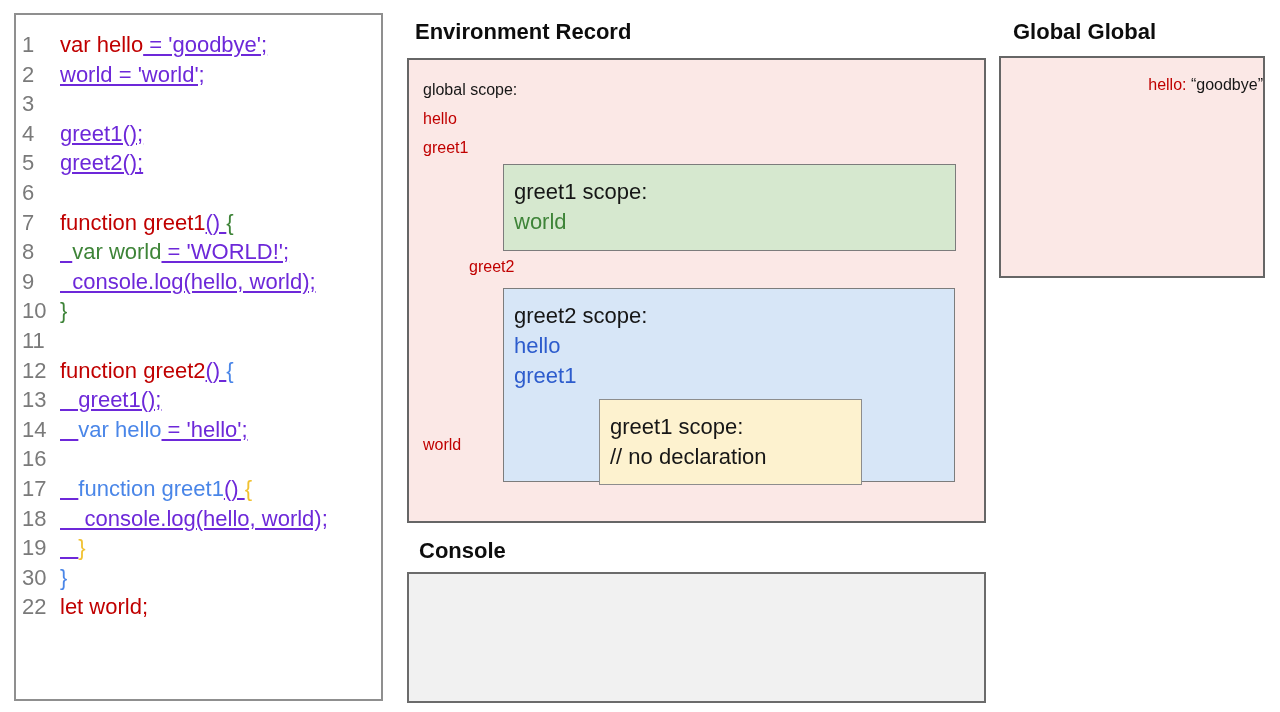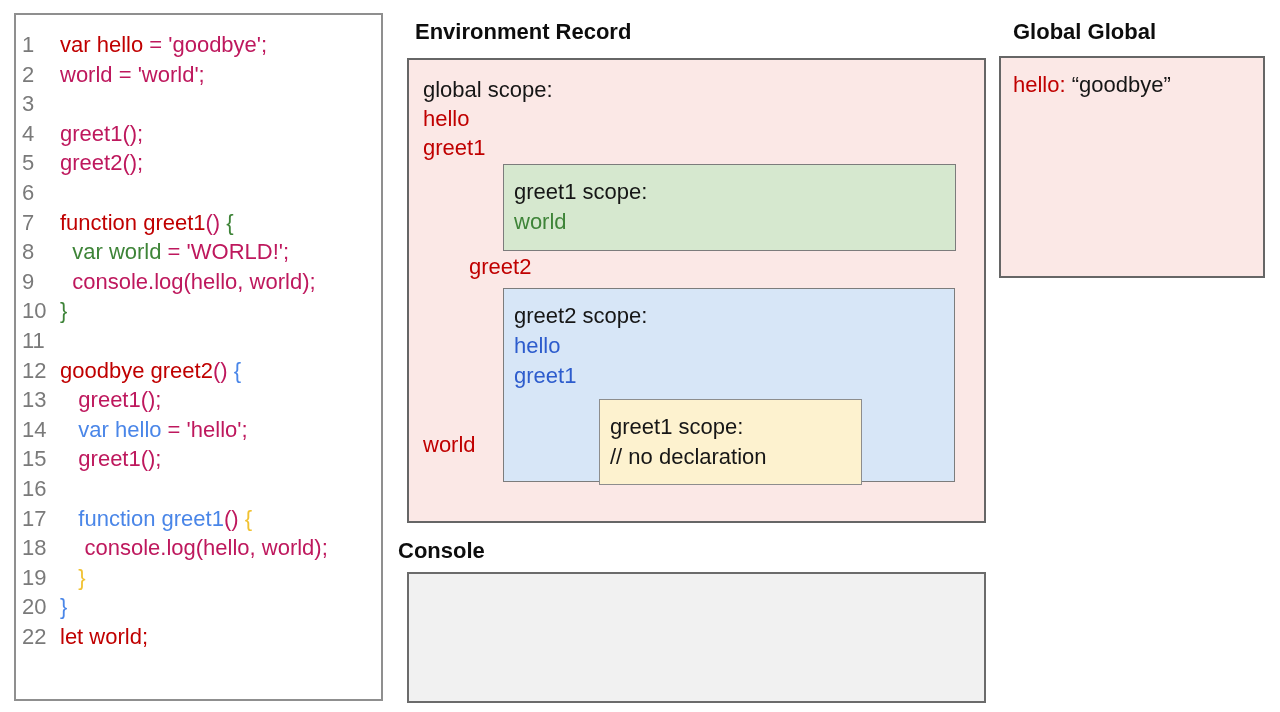--- a/index.html
+++ b/index.html
@@ -9,38 +9,38 @@
   }
 
   
   .code-panel {
     position:absolute; left:14px; top:13px; width:369px; height:688px;
     background:#ffffff; border:2px solid #8f8f8f; box-sizing:border-box;
     padding:15px 0 0 6px; overflow:hidden;
   }
   .code-line { white-space:pre; font-size:22px; line-height:29.6px; color:#161616; }
   .line-no { display:inline-block; width:38px; color:#7a7a7a; }
-  .tok-k { color:#be185d; }
+  .tok-k { color:#6d28d9;text-decoration:underline; }
   .tok-red { color:#c00000; }
   .tok-green { color:#3e8438; }
   .tok-blue { color:#4a86e8; }
   .tok-yellow { color:#f1c232; }
 
   
   .sec-title { position:absolute; font-size:22px; font-weight:bold; color:#0d0d0d; line-height:24px; }
   .er-title { left:415px; top:20px; }
   .gc-title { left:1013px; top:20px; }
-  .console-title { left:398px; top:539px; }
+  .console-title { left:419px; top:539px; }
 
   
   .er-box {
     position:absolute; left:407px; top:58px; width:579px; height:465px;
     background:#fbe8e6; border:2px solid #666666; box-sizing:border-box;
   }
-  .er-label { position:absolute; font-size:22px; line-height:26px; white-space:pre; }
+  .er-label { position:absolute; font-size:16px; line-height:26px; white-space:pre; }
   .lbl-k { color:#161616; }
   .lbl-red { color:#c00000; }
   .lbl-blue { color:#2d5ccd; }
   .lbl-green { color:#3e8438; }
 
   .scope-box { position:absolute; box-sizing:border-box; font-size:22px; line-height:30px;margin-top:36px; }
   .greet1-scope {
     left:94px; top:68px; width:453px; height:87px;
     background:#d6e8cf; border:1.5px solid #7c7c7c; padding:12px 0 0 10px;
   }
@@ -51,21 +51,21 @@
   .inner-greet1-scope {
     left:95px; top:74px; width:263px; height:86px;
     background:#fdf2cf; border:1.5px solid #8d8d8d; padding:12px 0 0 10px;
   }
   .scope-line { display:block; }
 
   
   .gc-box {
     position:absolute; left:999px; top:56px; width:266px; height:222px;
     background:#fbe8e6; border:2px solid #666666; box-sizing:border-box;
-    padding:14px 0 0 12px; font-size:22px; line-height:26px;
+    padding:14px 0 0 12px; font-size:16px; line-height:26px;text-align:right;
   }
 
   
   .console-box {
     position:absolute; left:407px; top:572px; width:579px; height:131px;
     background:#f1f1f1; border:2px solid #6b6b6b; box-sizing:border-box;
   }
 </style>
 </head>
 <body>
@@ -76,29 +76,28 @@
       <div class="code-line"><span class="line-no">2</span><span><span class="tok-k">world = 'world';</span></span></div>
       <div class="code-line"><span class="line-no">3</span><span></span></div>
       <div class="code-line"><span class="line-no">4</span><span><span class="tok-k">greet1();</span></span></div>
       <div class="code-line"><span class="line-no">5</span><span><span class="tok-k">greet2();</span></span></div>
       <div class="code-line"><span class="line-no">6</span><span></span></div>
       <div class="code-line"><span class="line-no">7</span><span><span class="tok-red">function greet1</span><span class="tok-k">() </span><span class="tok-green">{</span></span></div>
       <div class="code-line"><span class="line-no">8</span><span><span class="tok-k">  </span><span class="tok-green">var world</span><span class="tok-k"> = 'WORLD!';</span></span></div>
       <div class="code-line"><span class="line-no">9</span><span><span class="tok-k">  console.log(hello, world);</span></span></div>
       <div class="code-line"><span class="line-no">10</span><span><span class="tok-green">}</span></span></div>
       <div class="code-line"><span class="line-no">11</span><span></span></div>
-      <div class="code-line"><span class="line-no">12</span><span><span class="tok-red">goodbye greet2</span><span class="tok-k">() </span><span class="tok-blue">{</span></span></div>
+      <div class="code-line"><span class="line-no">12</span><span><span class="tok-red">function greet2</span><span class="tok-k">() </span><span class="tok-blue">{</span></span></div>
       <div class="code-line"><span class="line-no">13</span><span><span class="tok-k">   greet1();</span></span></div>
       <div class="code-line"><span class="line-no">14</span><span><span class="tok-k">   </span><span class="tok-blue">var hello</span><span class="tok-k"> = 'hello';</span></span></div>
-      <div class="code-line"><span class="line-no">15</span><span><span class="tok-k">   greet1();</span></span></div>
       <div class="code-line"><span class="line-no">16</span><span></span></div>
       <div class="code-line"><span class="line-no">17</span><span><span class="tok-k">   </span><span class="tok-blue">function greet1</span><span class="tok-k">() </span><span class="tok-yellow">{</span></span></div>
       <div class="code-line"><span class="line-no">18</span><span><span class="tok-k">    console.log(hello, world);</span></span></div>
       <div class="code-line"><span class="line-no">19</span><span><span class="tok-k">   </span><span class="tok-yellow">}</span></span></div>
-      <div class="code-line"><span class="line-no">20</span><span><span class="tok-blue">}</span></span></div>
+      <div class="code-line"><span class="line-no">30</span><span><span class="tok-blue">}</span></span></div>
       <div class="code-line"><span class="line-no">22</span><span><span class="tok-red">let world;</span></span></div>
     </div>
 </div>
 
 <div class="sec-title er-title">Environment Record</div>
 
 <div class="er-box">
   <div class="er-label lbl-k" style="left:14px; top:17px;">global scope:</div>
   <div class="er-label lbl-red" style="left:14px; top:46px;">hello</div>
   <div class="er-label lbl-red" style="left:14px; top:75px;">greet1</div>

